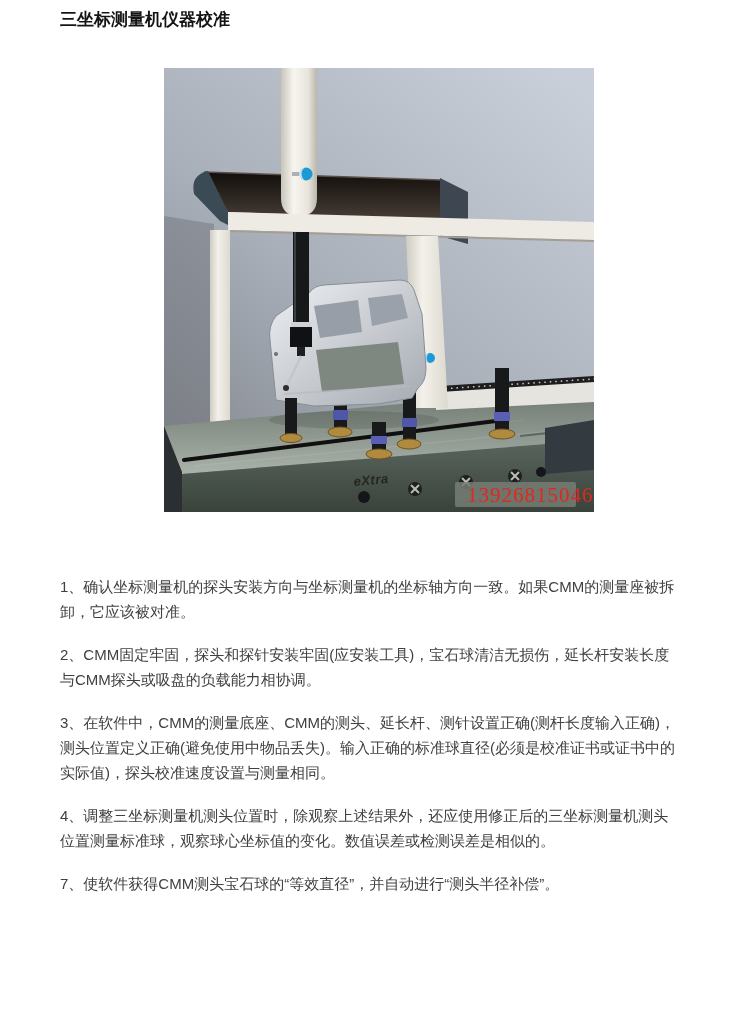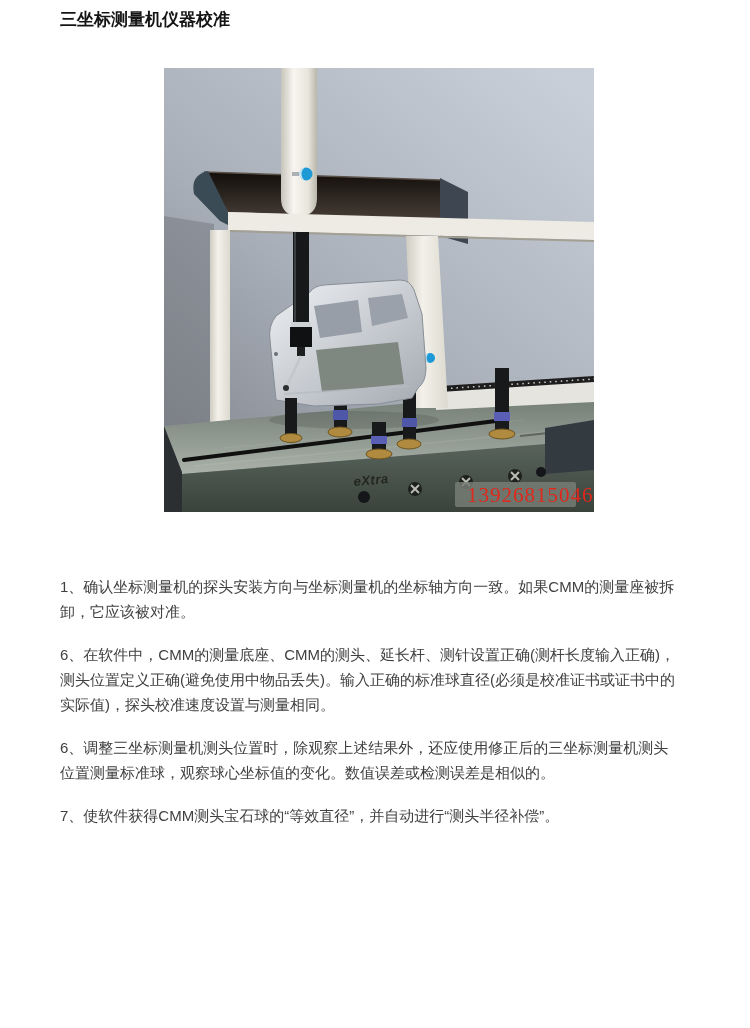--- a/index.html
+++ b/index.html
@@ -201,18 +201,19 @@
 
       <g>
         <rect x="291" y="414" width="121" height="25" rx="2" fill="#767c74" opacity="0.85"></rect>
         <text class="phone-mark" x="303" y="434" fill="#e0281c">13926815046</text>
       </g>
     </svg>
   </figure>
 
   <section class="content">
     <p>1、确认坐标测量机的探头安装方向与坐标测量机的坐标轴方向一致。如果CMM的测量座被拆卸，它应该被对准。</p>
-    <p>6、在软件中，CMM的测量底座、CMM的测头、延长杆、测针设置正确(测杆长度输入正确)，测头位置定义正确(避免使用中物品丢失)。输入正确的标准球直径(必须是校准证书或证书中的实际值)，探头校准速度设置与测量相同。</p>
-    <p>6、调整三坐标测量机测头位置时，除观察上述结果外，还应使用修正后的三坐标测量机测头位置测量标准球，观察球心坐标值的变化。数值误差或检测误差是相似的。</p>
+    <p>2、CMM固定牢固，探头和探针安装牢固(应安装工具)，宝石球清洁无损伤，延长杆安装长度与CMM探头或吸盘的负载能力相协调。</p>
+    <p>3、在软件中，CMM的测量底座、CMM的测头、延长杆、测针设置正确(测杆长度输入正确)，测头位置定义正确(避免使用中物品丢失)。输入正确的标准球直径(必须是校准证书或证书中的实际值)，探头校准速度设置与测量相同。</p>
+    <p>4、调整三坐标测量机测头位置时，除观察上述结果外，还应使用修正后的三坐标测量机测头位置测量标准球，观察球心坐标值的变化。数值误差或检测误差是相似的。</p>
     <p>7、使软件获得CMM测头宝石球的“等效直径”，并自动进行“测头半径补偿”。</p>
   </section>
 
 </div>
 
 </body></html>

